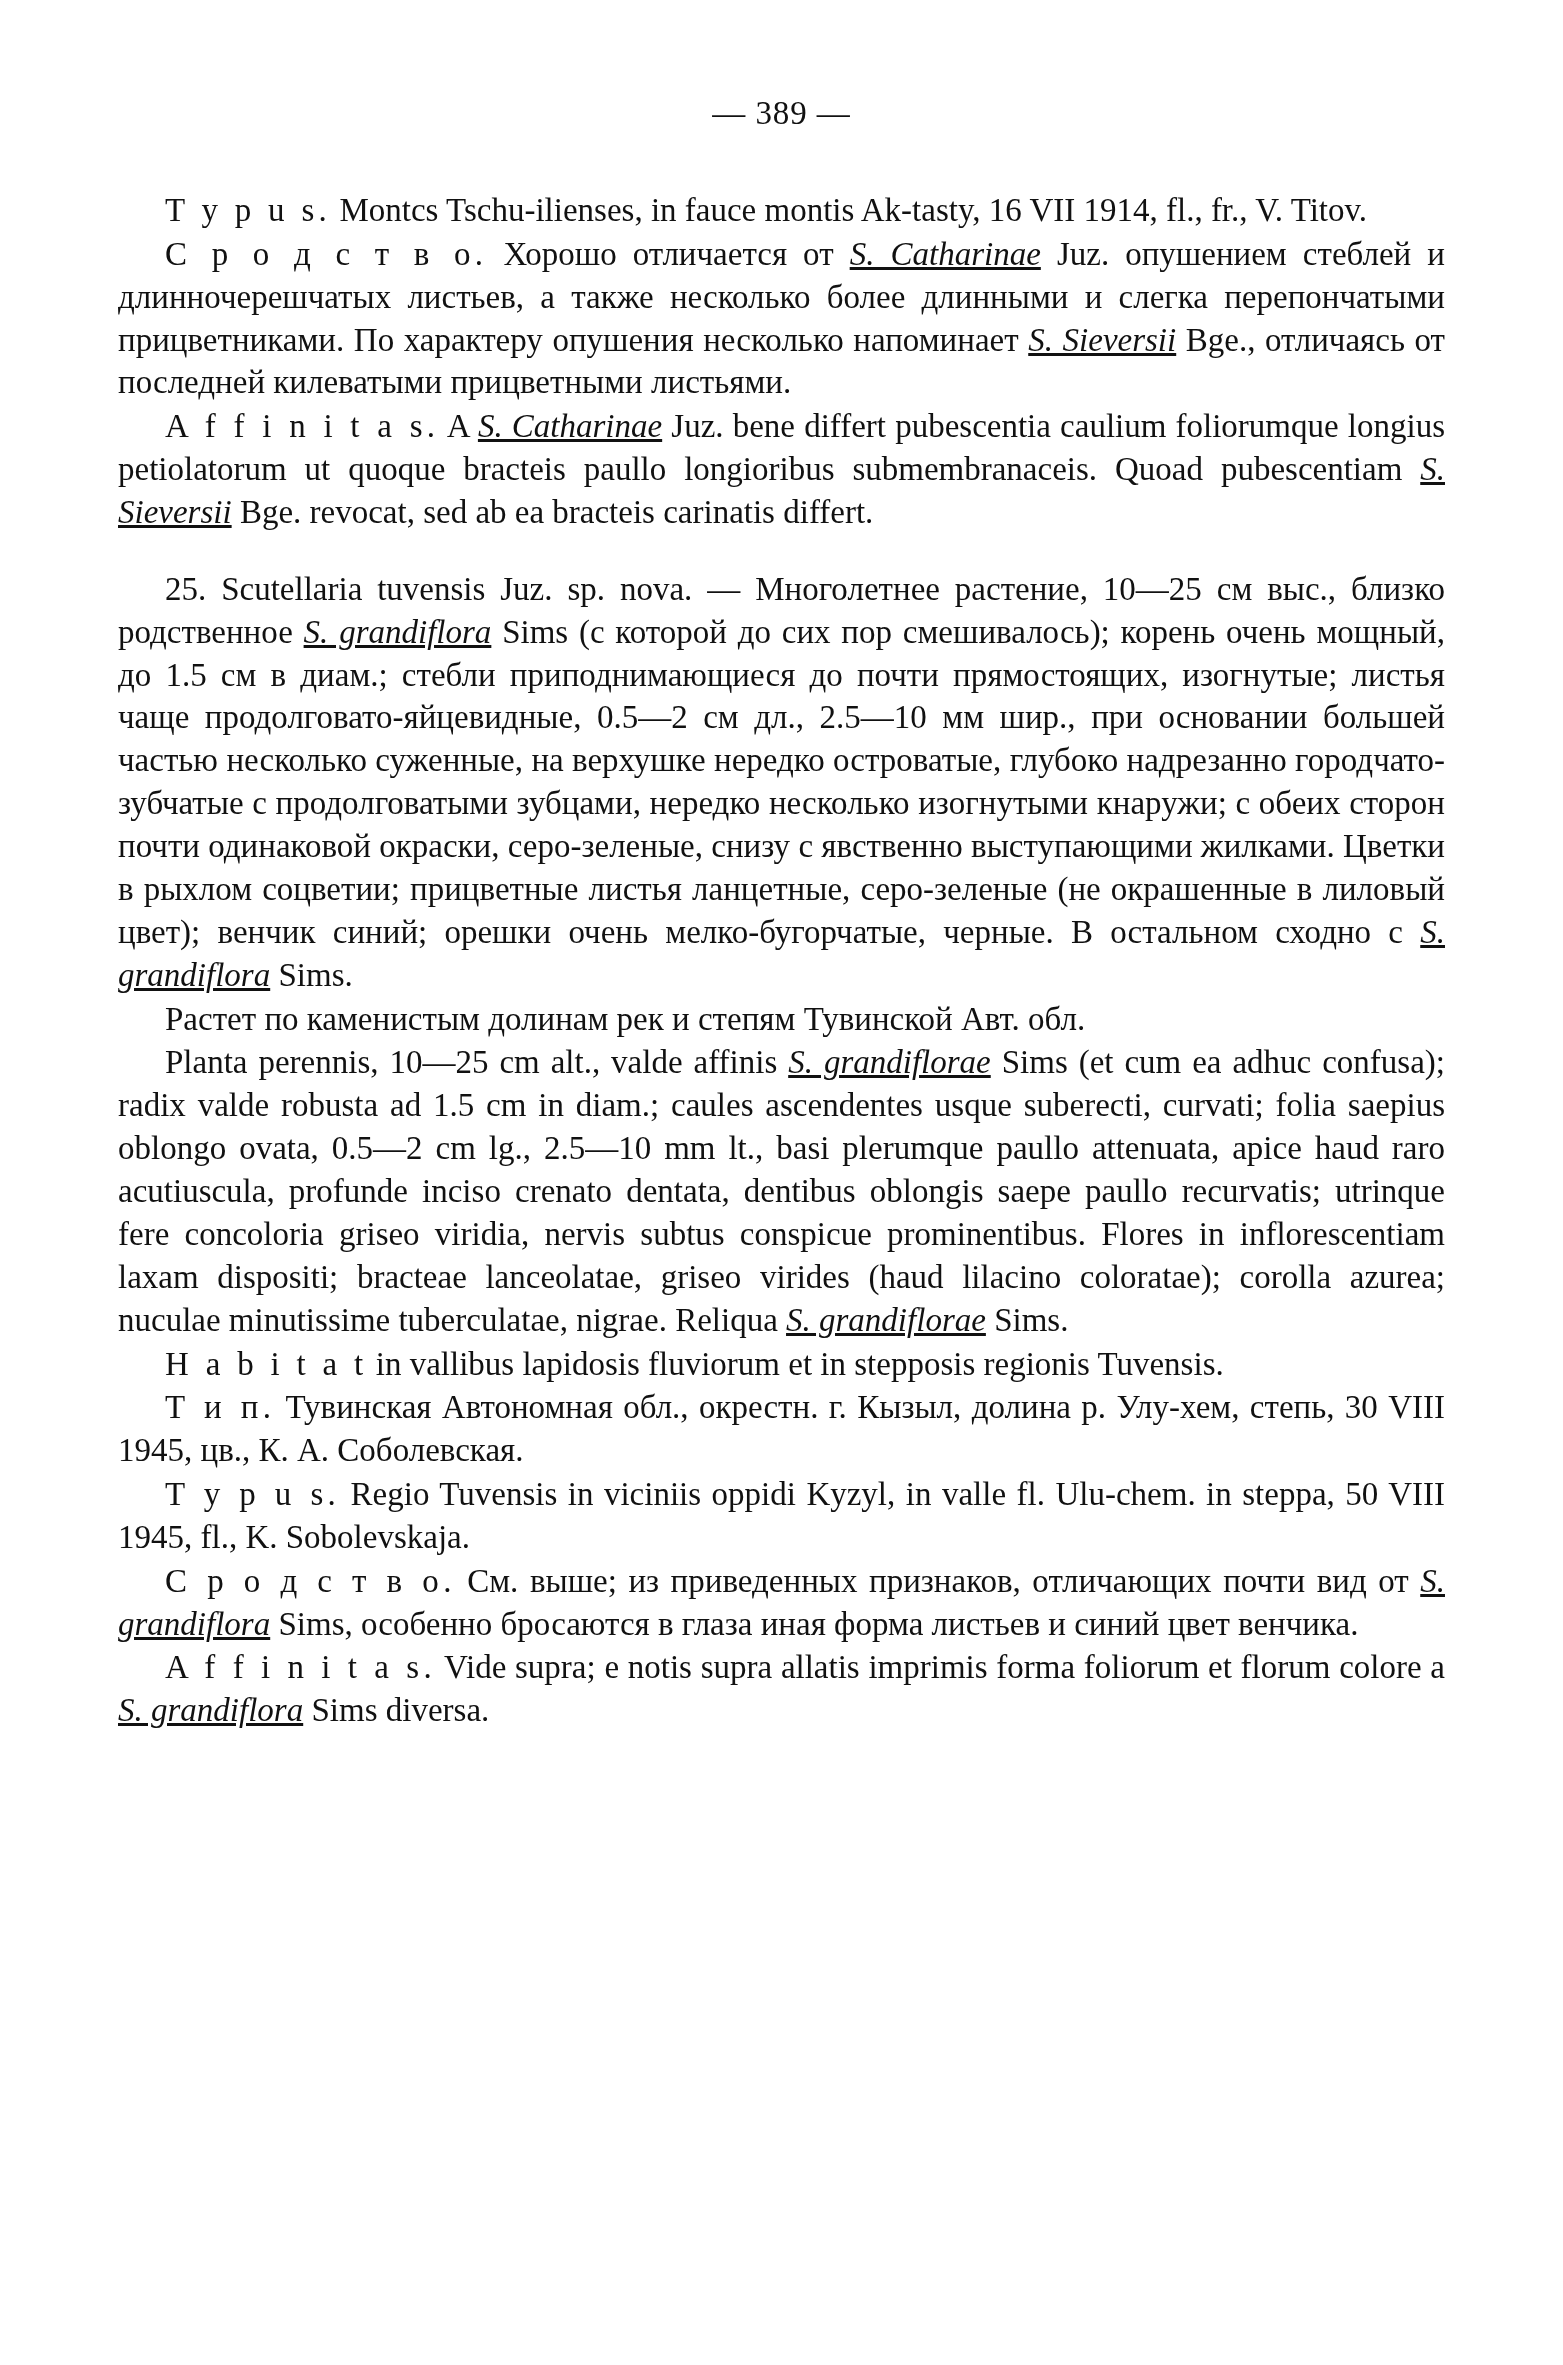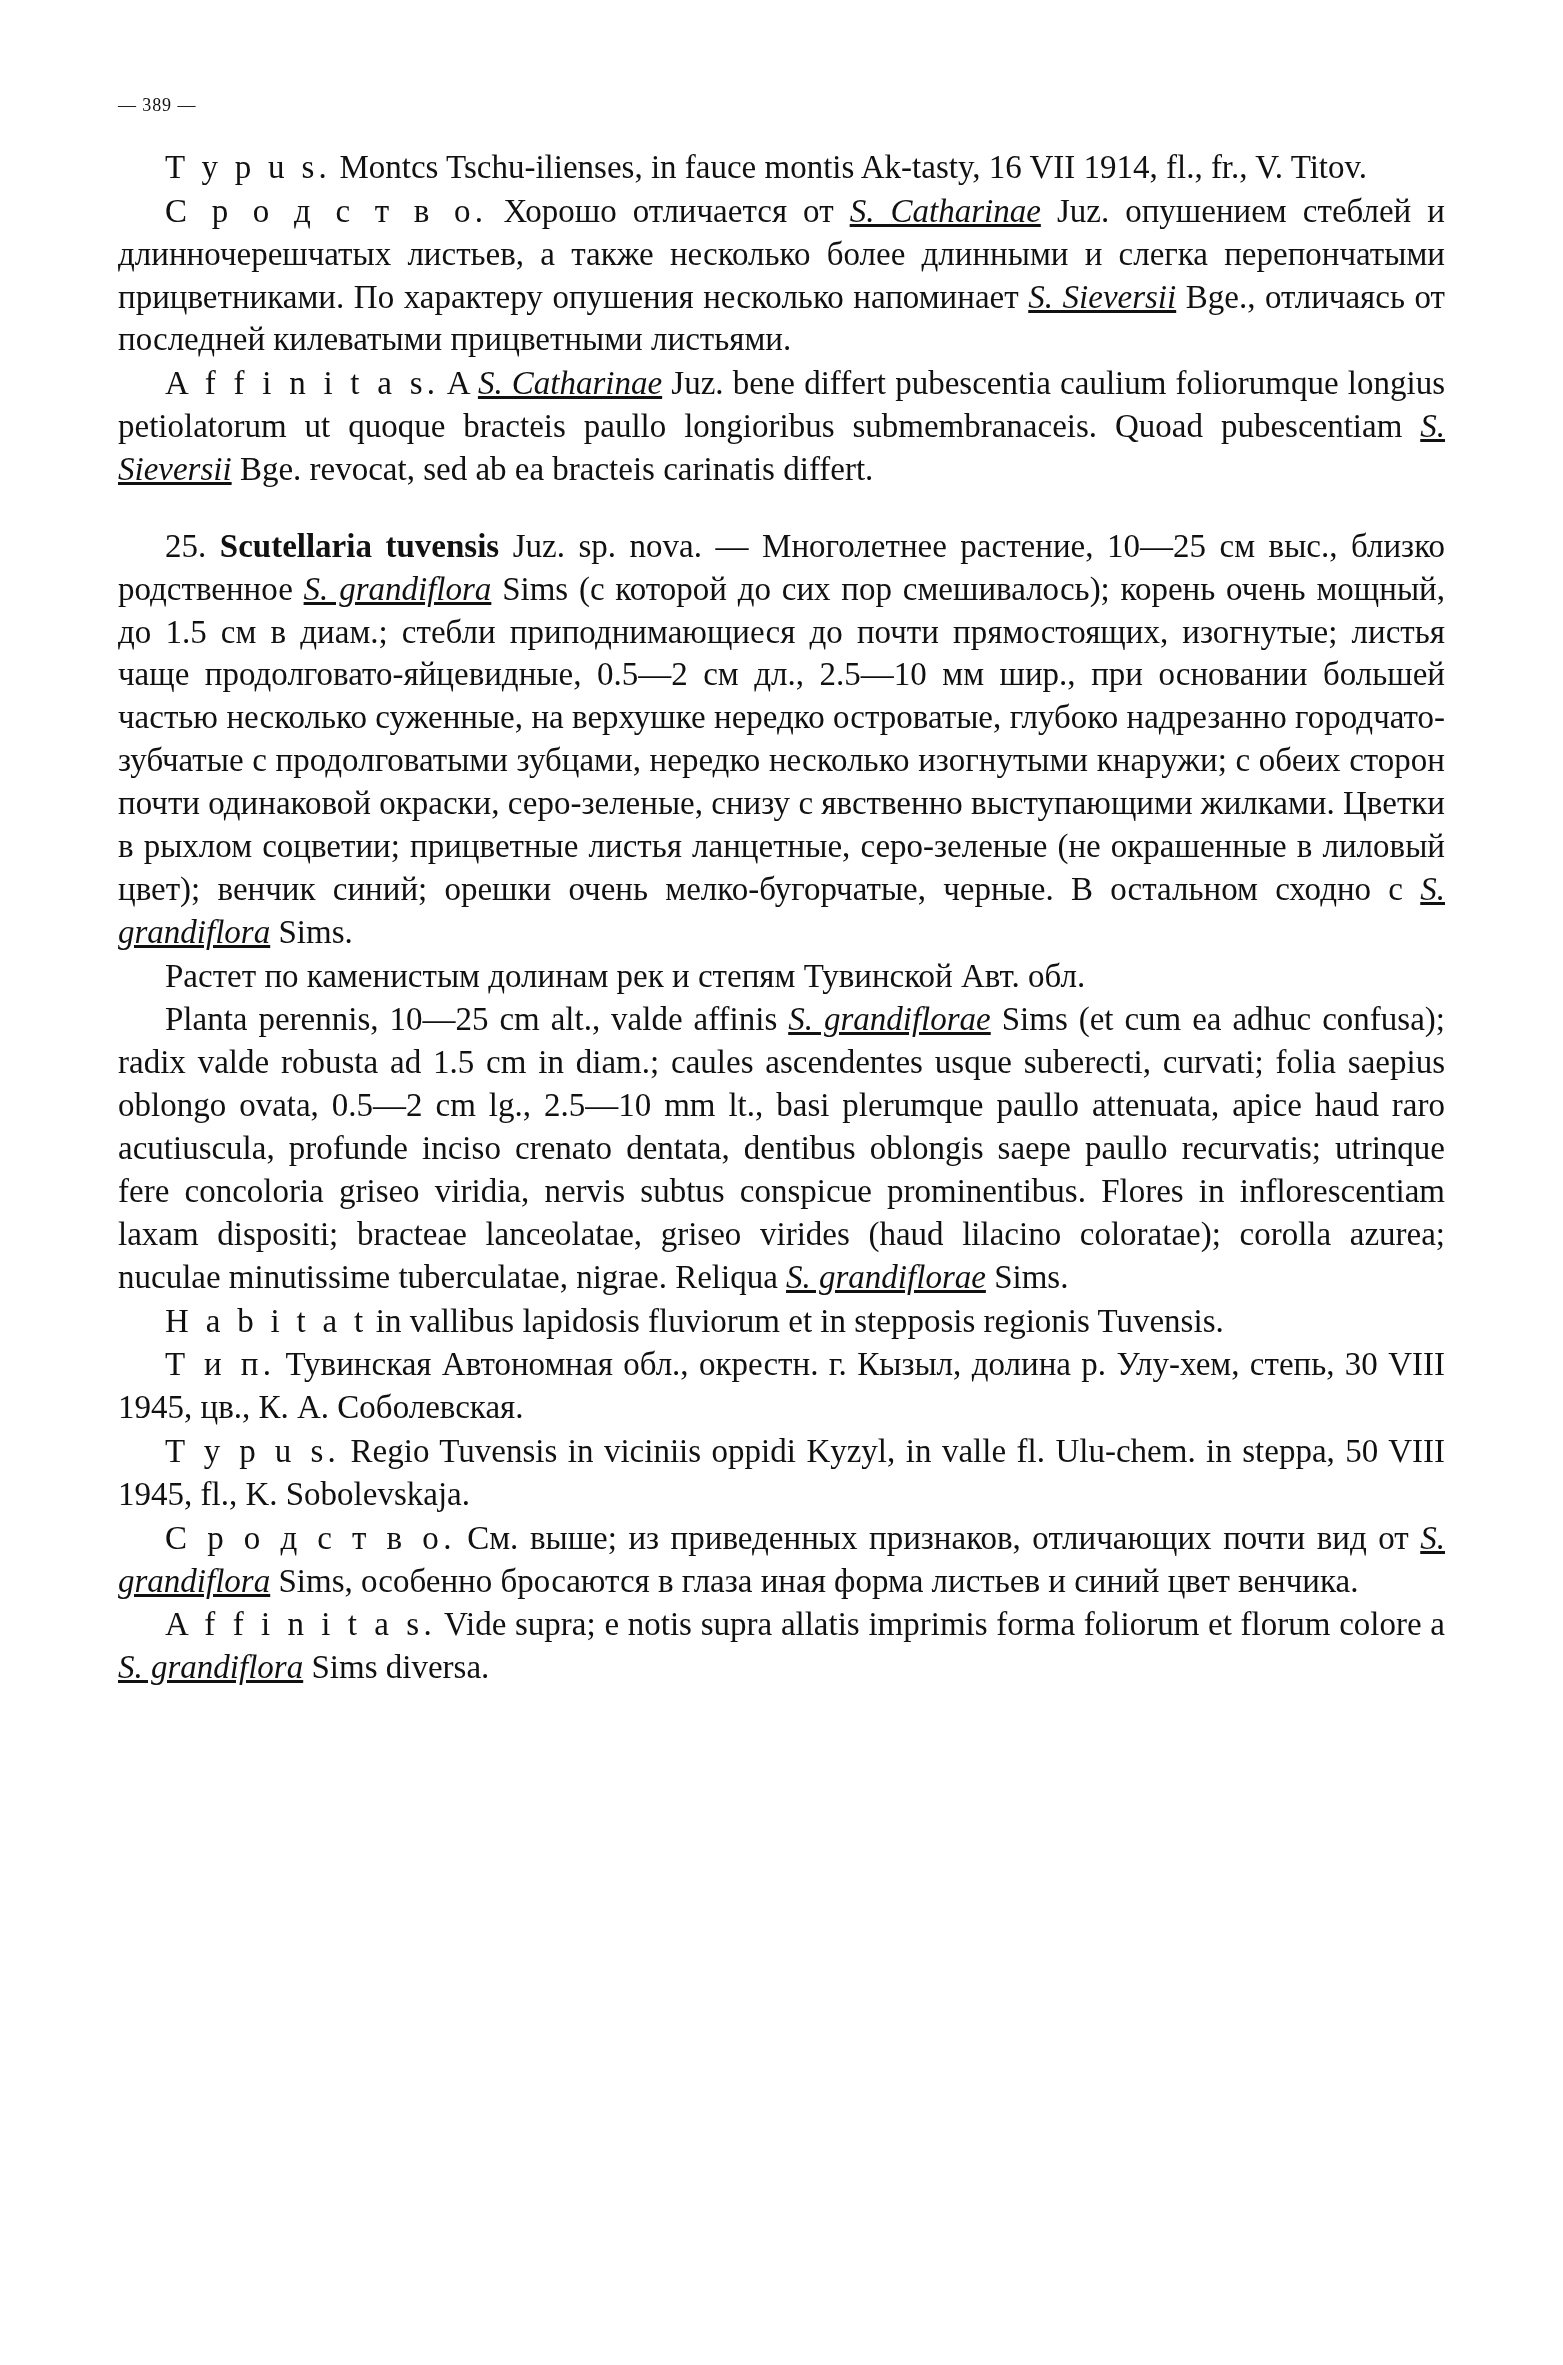--- a/index.html
+++ b/index.html
@@ -14,45 +14,45 @@
   }
   .page {
     width: 1563px;
     min-height: 2379px;
     box-sizing: border-box;
     padding: 95px 118px 57px 118px;
     background: #ffffff;
     position: relative;
   }
   .page-number {
-    text-align: left;
-    font-size: 18px;
+    text-align: center;
+    font-size: 33px;
     letter-spacing: 0.9px;
-    margin-bottom: 30px;
+    margin-bottom: 57px;
     font-family: "Liberation Serif", serif;
   }
   .para {
     font-size: 33px;
     line-height: 1.30;
     text-align: justify;
     margin: 0 0 0.9px 0;
     hyphens: none;
   }
   .indent {
     text-indent: 47px;
   }
   .sp {
     letter-spacing: 4.3px;
   }
   .it {
     font-style: italic;
     text-decoration: underline;
   }
   .bd {
-    font-weight: bold;
+    font-weight: normal;
   }
   .section-gap {
     height: 33px;
   }
 </style>
 </head>
 <body>
 
 <div class="page">
 

